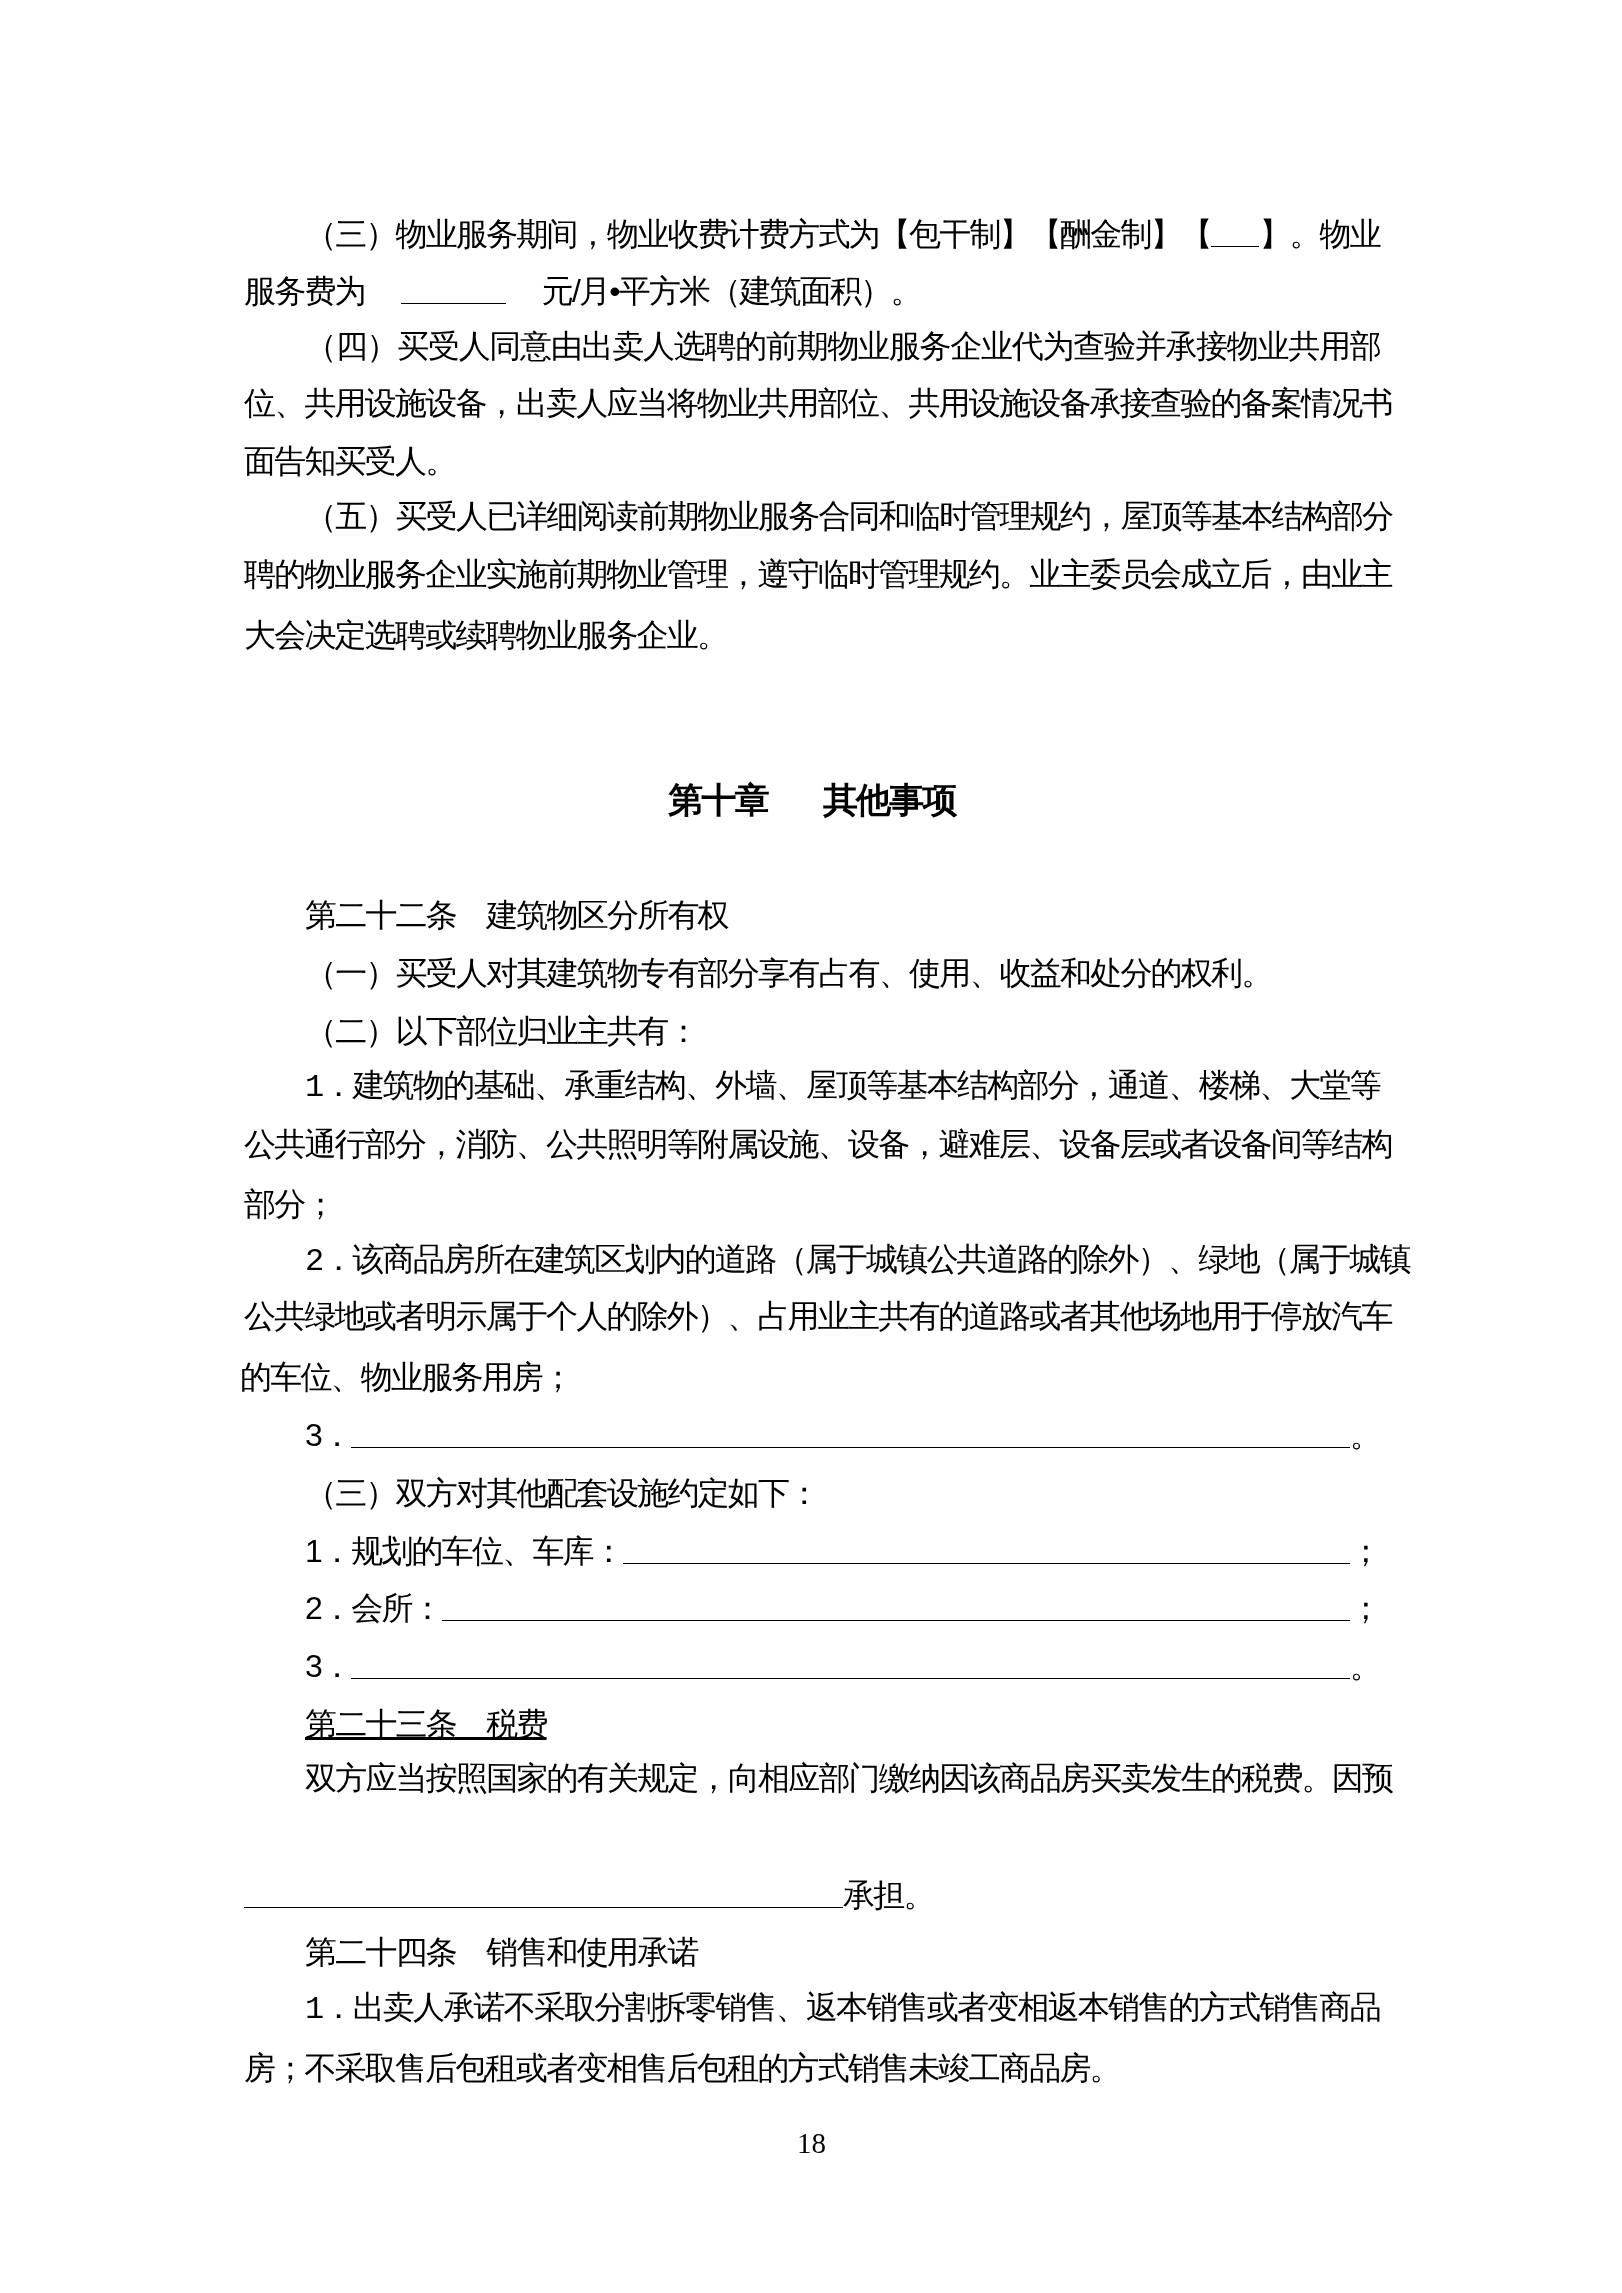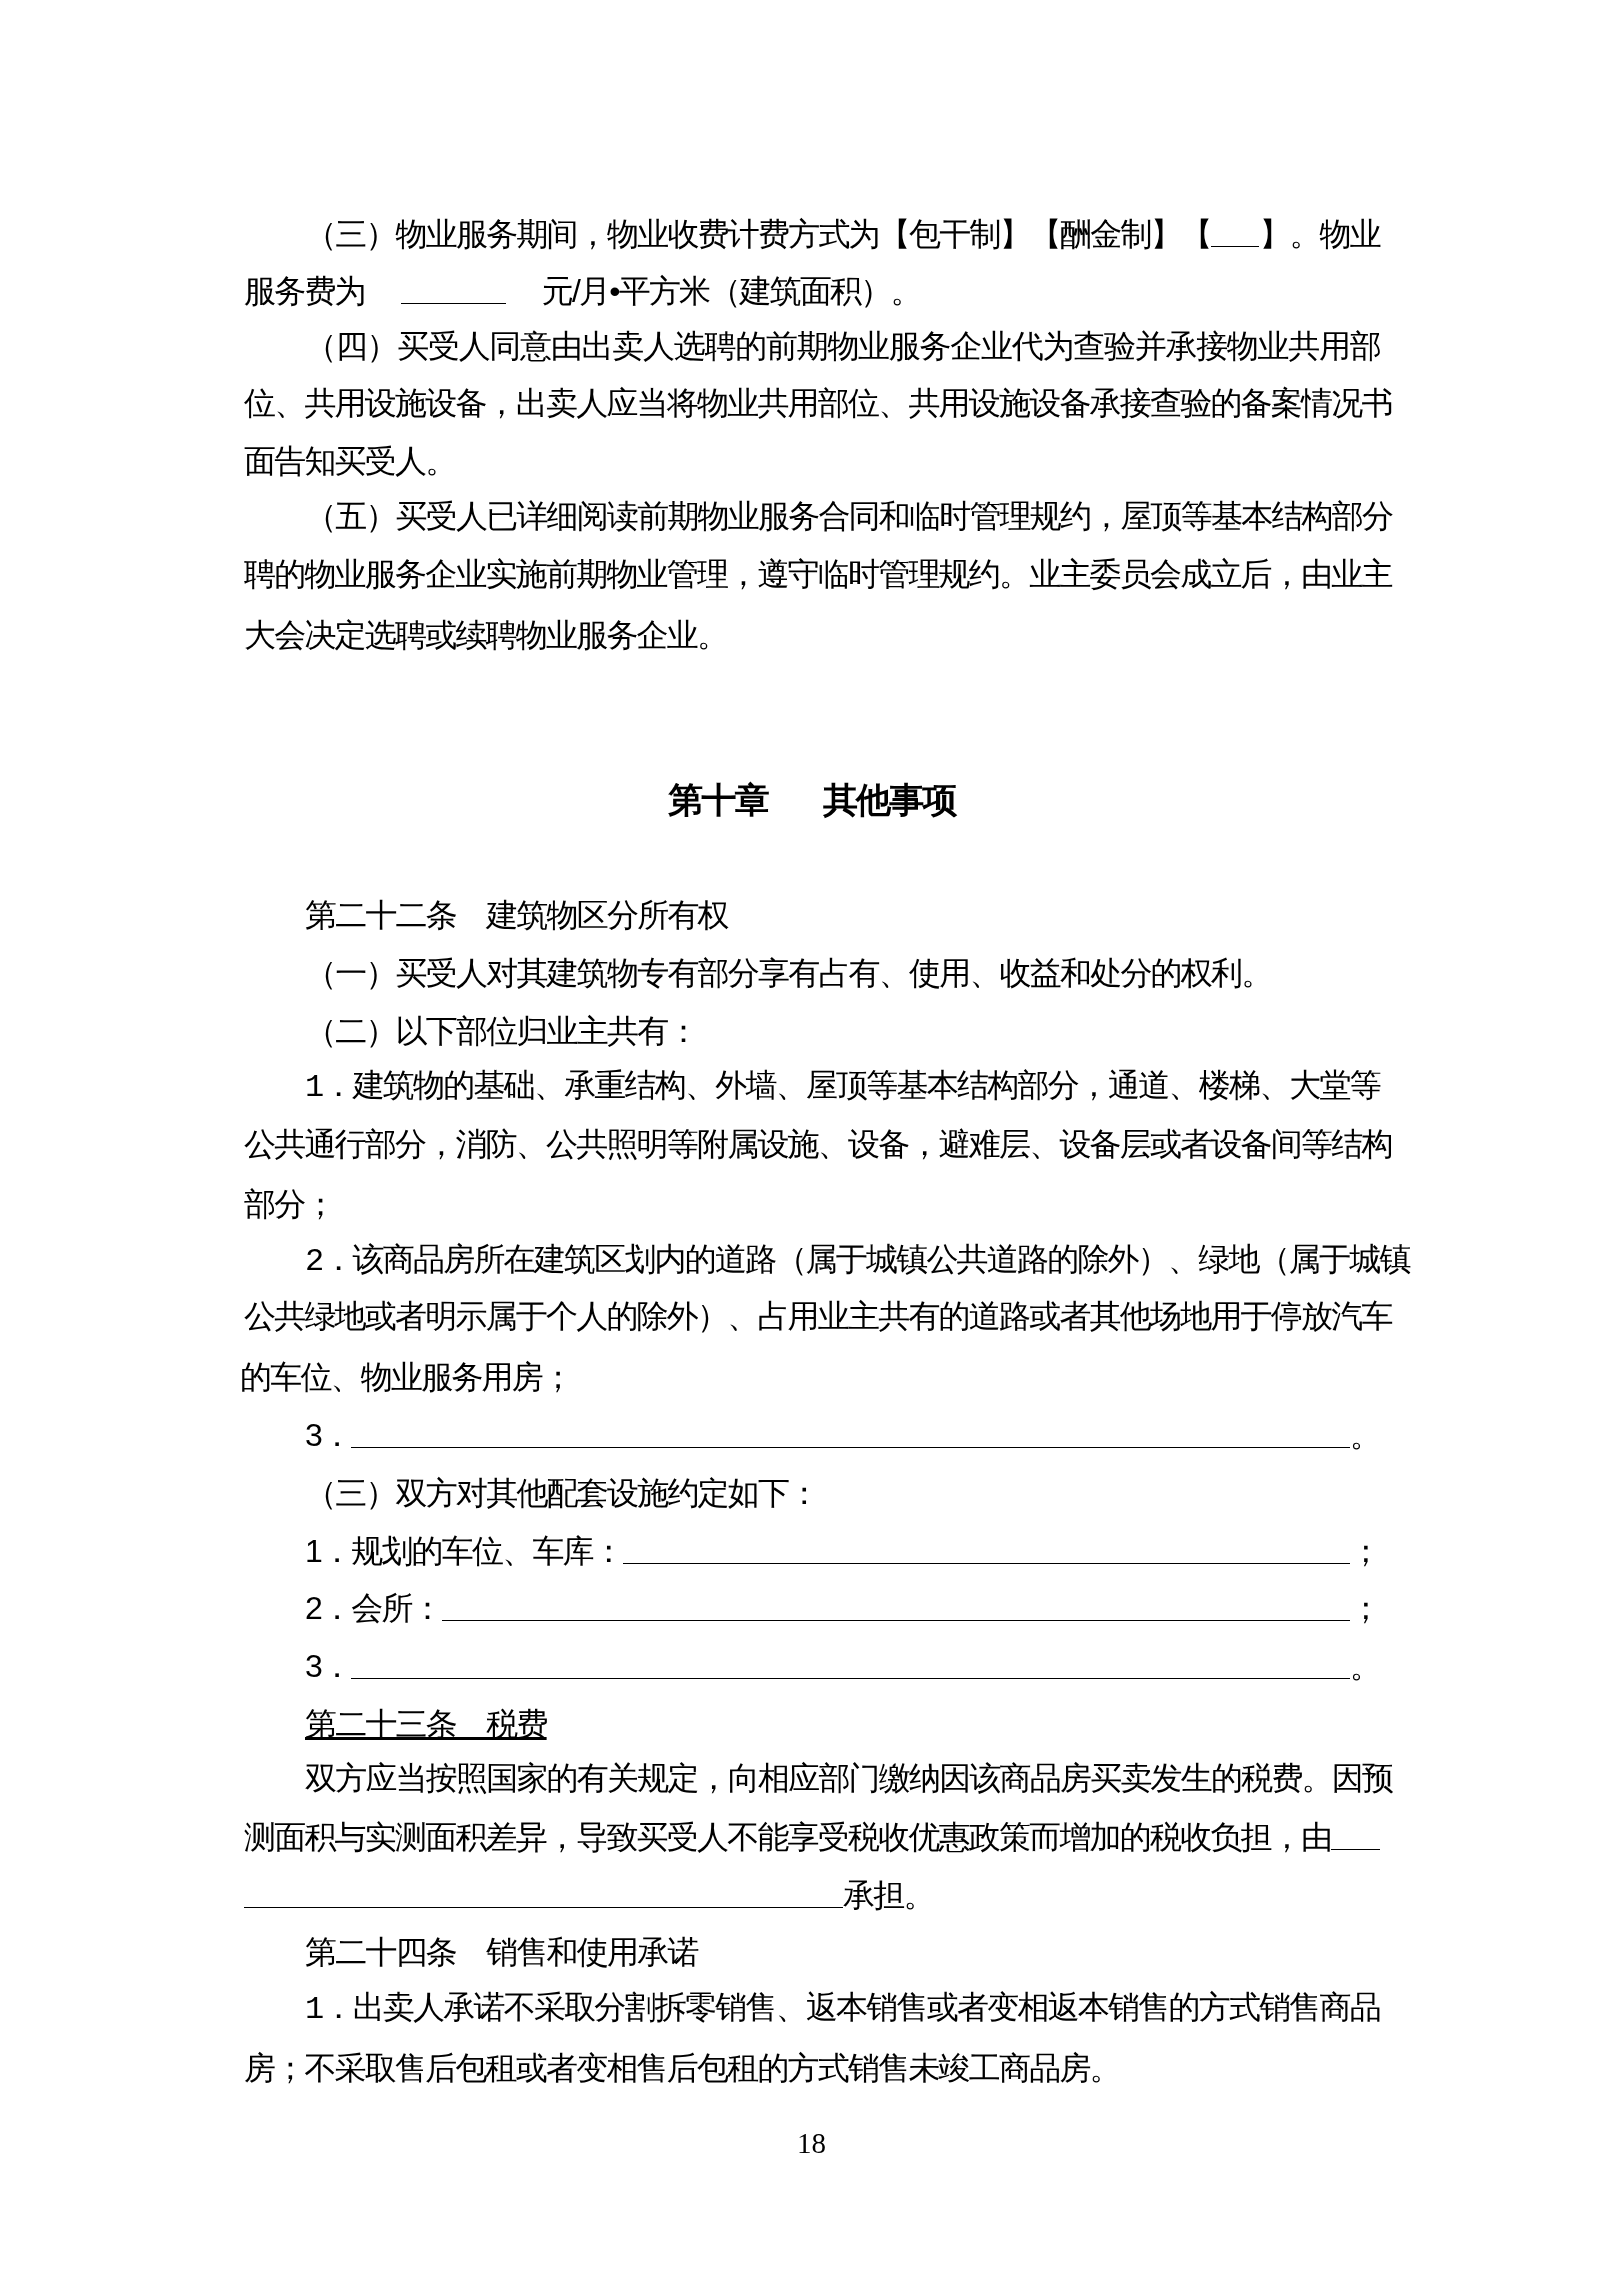--- a/index.html
+++ b/index.html
@@ -136,24 +136,20 @@
       <span class="seg">3．</span>
       <span class="blank fill"></span>
       <span class="seg">。</span>
     </div>
     <div class="line" style="left: 305px; top: 1703px; width: 1075px; text-decoration: underline;">
       <span class="seg">第二十三条　税费</span>
     </div>
     <div class="line j" style="left: 305px; top: 1760px; width: 1075px;">
       <span class="seg">双方应当按照国家的有关规定，向相应部门缴纳因该商品房买卖发生的税费。因预</span>
     </div>
-    <div class="line" style="left: 244px; top: 1816px; width: 1136px;">
-      <span class="seg">测面积与实测面积差异，导致买受人不能享受税收优惠政策而增加的税收负担，由</span>
-      <span class="blank fill"></span>
-    </div>
     <div class="line" style="left: 244px; top: 1874px; width: 1136px;">
       <span class="blank" style="width: 599px;"></span>
       <span class="seg">承担。</span>
     </div>
     <div class="line" style="left: 305px; top: 1931px; width: 1075px;">
       <span class="seg">第二十四条　销售和使用承诺</span>
     </div>
     <div class="line j" style="left: 305px; top: 1989px; width: 1075px;">
       <span class="seg">1．出卖人承诺不采取分割拆零销售、返本销售或者变相返本销售的方式销售商品</span>
     </div>

